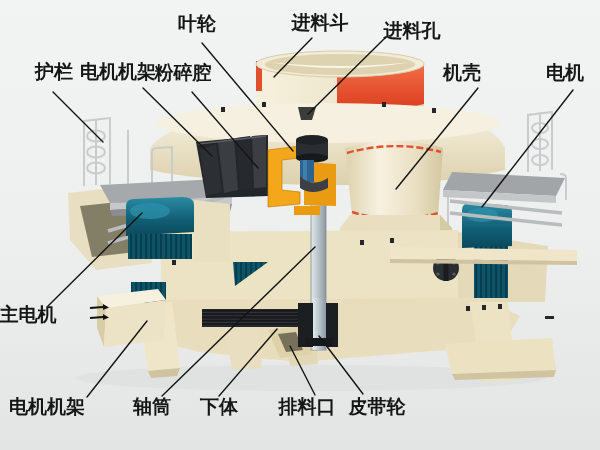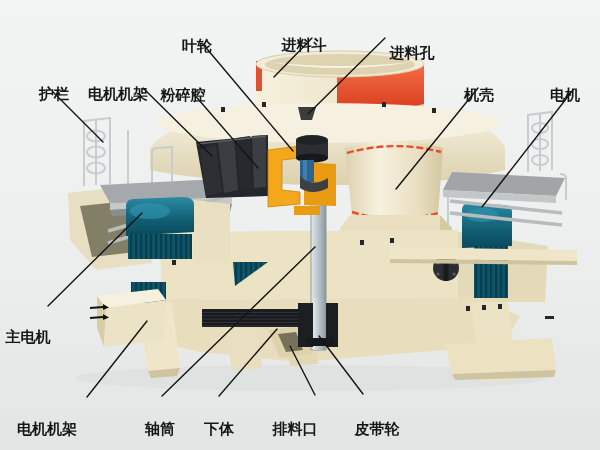--- a/index.html
+++ b/index.html
@@ -4,22 +4,22 @@
 <style>
   html,body{margin:0;padding:0;}
   .stage{
     position:relative;width:600px;height:450px;overflow:hidden;
     background:linear-gradient(180deg,#f2f4f3 0%,#edf0ef 50%,#e2e5e4 100%);
     font-family:"DejaVu Sans","Liberation Sans",sans-serif;
   }
   .stage svg{position:absolute;left:0;top:0;}
   .lbl{
     position:absolute;transform:translate(-50%,-50%);
-    font-weight:700;font-size:15px;color:var(--c-label_text,#161616);
-    white-space:nowrap;line-height:1;margin-top:23px;
+    font-weight:700;font-size:19px;color:var(--c-label_text,#161616);
+    white-space:nowrap;line-height:1;
   }
 </style>
 </head>
 <body>
 
 <div class="stage">
 
 <svg width="600" height="450" viewBox="0 0 600 450">
   <defs>
     <linearGradient id="gCreamV" x1="0" y1="0" x2="0" y2="1">
@@ -235,27 +235,27 @@
     <line x1="48" y1="306" x2="142" y2="213"></line>
     <line x1="87" y1="397" x2="147" y2="321"></line>
     <line x1="162" y1="396" x2="315" y2="247"></line>
     <line x1="219" y1="396" x2="277" y2="329"></line>
     <line x1="315" y1="395" x2="290" y2="346"></line>
     <line x1="363" y1="394" x2="319" y2="336"></line>
   </g>
 </svg>
 
 <div class="lbl" style="left:197px;top:23px">叶轮</div>
-<div class="lbl" style="left:304px;top:22px">进料斗</div>
+<div class="lbl" style="left:320px;top:22px">进料斗</div>
 <div class="lbl" style="left:412px;top:30px">进料孔</div>
 <div class="lbl" style="left:54px;top:71px">护栏</div>
 <div class="lbl" style="left:118px;top:71px">电机机架</div>
 <div class="lbl" style="left:183px;top:72px">粉碎腔</div>
-<div class="lbl" style="left:479px;top:72px">机壳</div>
+<div class="lbl" style="left:462px;top:72px">机壳</div>
 <div class="lbl" style="left:565px;top:72px">电机</div>
 <div class="lbl" style="left:28px;top:314px">主电机</div>
 <div class="lbl" style="left:47px;top:406px">电机机架</div>
-<div class="lbl" style="left:160px;top:406px">轴筒</div>
+<div class="lbl" style="left:152px;top:406px">轴筒</div>
 <div class="lbl" style="left:219px;top:406px">下体</div>
-<div class="lbl" style="left:295px;top:406px">排料口</div>
+<div class="lbl" style="left:307px;top:406px">排料口</div>
 <div class="lbl" style="left:377px;top:406px">皮带轮</div>
 
 </div>
 
 </body></html>

